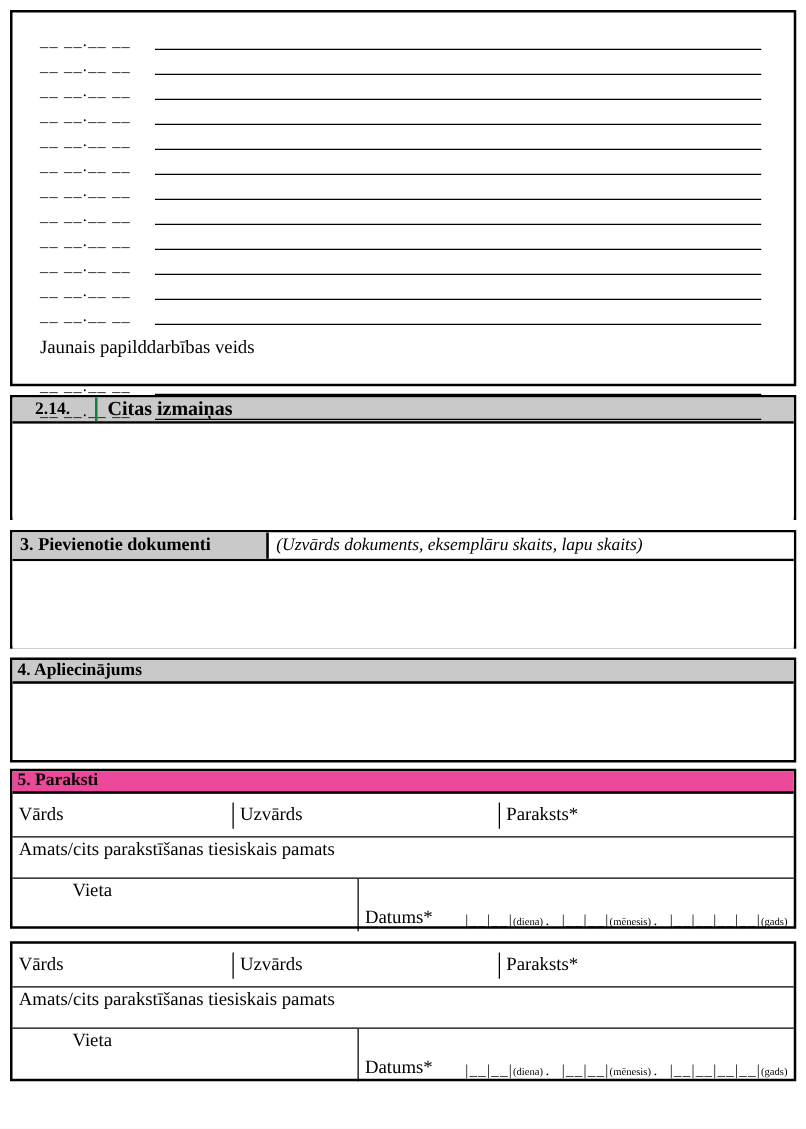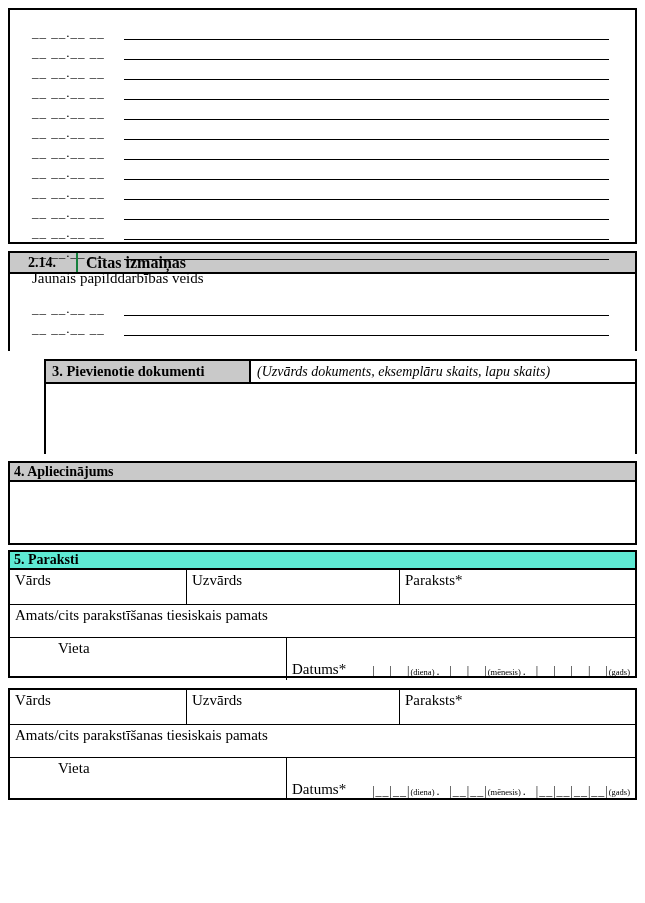--- a/index.html
+++ b/index.html
@@ -5,53 +5,53 @@
   * { margin:0; padding:0; box-sizing:border-box; }
   html,body { background:#f5f5f5; }
   .page {
     width:645px; height:903px; margin:0 auto; background:#ffffff;
     font-family:"Liberation Serif", serif; color:#000;
     padding:8px; overflow:hidden; position:relative;
   }
   .box { border:2px solid #000; background:#fff; }
 
   
-  .top-box { height:236px; padding-top:10px; margin-bottom:7px; }
+  .top-box { height:301px; padding-top:10px; margin-bottom:7px; }
   .code-row { display:flex; align-items:flex-end; height:20px; margin:0 26px 0 22px; }
   .code { width:64px; font-size:13px; letter-spacing:1px; white-space:nowrap; line-height:14px; }
   .fill-line { flex:1; border-bottom:1px solid #000; height:100%; margin-left:28px; }
   .subheading { margin:8px 0 0 22px; font-size:15px; line-height:20px; }
   .after-sub { margin-top:8px; }
 
   
   .hdr { background:#c9c9c9; border-bottom:2px solid #000; display:flex; align-items:center; }
   .hdr .num { width:68px; border-right:2px solid #15803d; padding:1px 18px; font-weight:bold; font-size:14px; align-self:stretch; display:flex; align-items:center; }
   .hdr .ttl { padding:1px 8px; font-weight:bold; font-size:16px; }
 
   .sec214 { height:100px; margin-bottom:8px; }
   .sec214 .hdr { height:21px; }
   .sec-body { width:100%; background:#fff; }
 
-  .sec3 { height:95px; margin-bottom:7px;margin-left:36px; }
+  .sec3 { height:95px; margin-bottom:7px; }
   .sec3 .hdr { height:23px; background:#fff; }
   .sec3 .ttl3 { width:205px; background:#c9c9c9; border-right:2px solid #000; padding:1px 6px; font-weight:bold; font-size:14.5px; align-self:stretch; display:flex; align-items:center; }
   .sec3 .hint { font-style:italic; font-size:14px; padding:1px 6px; }
 
   .sec4 { height:84px; margin-bottom:5px; }
   .sec4 .hdr { height:19px; padding:0 4px; font-weight:bold; font-size:14px; }
   .sec4 .body4 { padding:1px 4px; font-weight:bold; font-size:14.2px; line-height:16.2px; text-align:justify; }
 
   
   .sec5 { height:128px; }
   .sec5 { margin-bottom:10px; }
-  .sec5 .hdr5 { height:18px; background:#5eead4; border-bottom:2px solid #000; font-weight:bold; font-size:14px; padding:0 4px; display:flex; align-items:center; }
+  .sec5 .hdr5 { height:18px; background:#ec4899; border-bottom:2px solid #000; font-weight:bold; font-size:14px; padding:0 4px; display:flex; align-items:center; }
   .sig-box2 { height:112px; }
   .sig-row { display:flex; border-bottom:1.5px solid #000; }
   .sig-row:last-child { border-bottom:none; }
-  .r1 { height:35px; }
+  .r1 { height:35px;align-items:center; }
   .r2 { height:33px; }
   .r3 { height:42px; border-bottom:none; }
   .cell { padding:2px 5px; font-size:15px; border-right:1.5px solid #000; }
   .cell:last-child { border-right:none; }
   .c-name { width:177px; }
   .c-surname { width:213px; }
   .c-sign { flex:1; }
   .c-pos { flex:1; border-right:none; }
   .c-place { width:292px;padding-left:48px; }
   .c-date { flex:1; display:flex; align-items:flex-end; padding-top:4px; }

